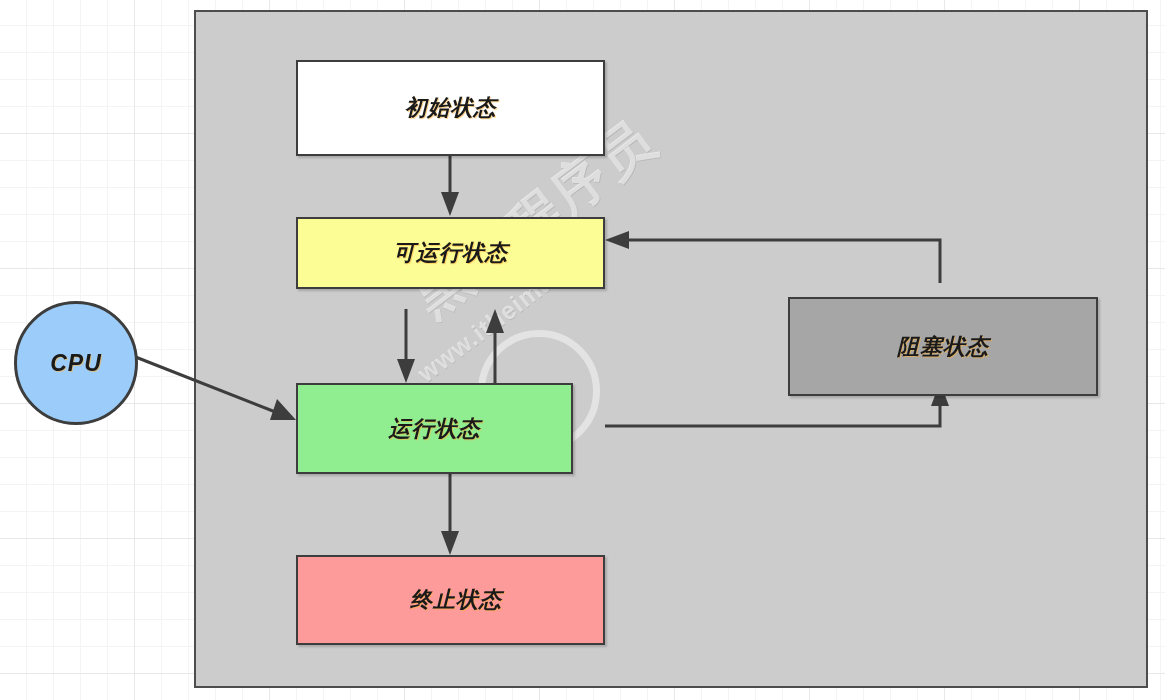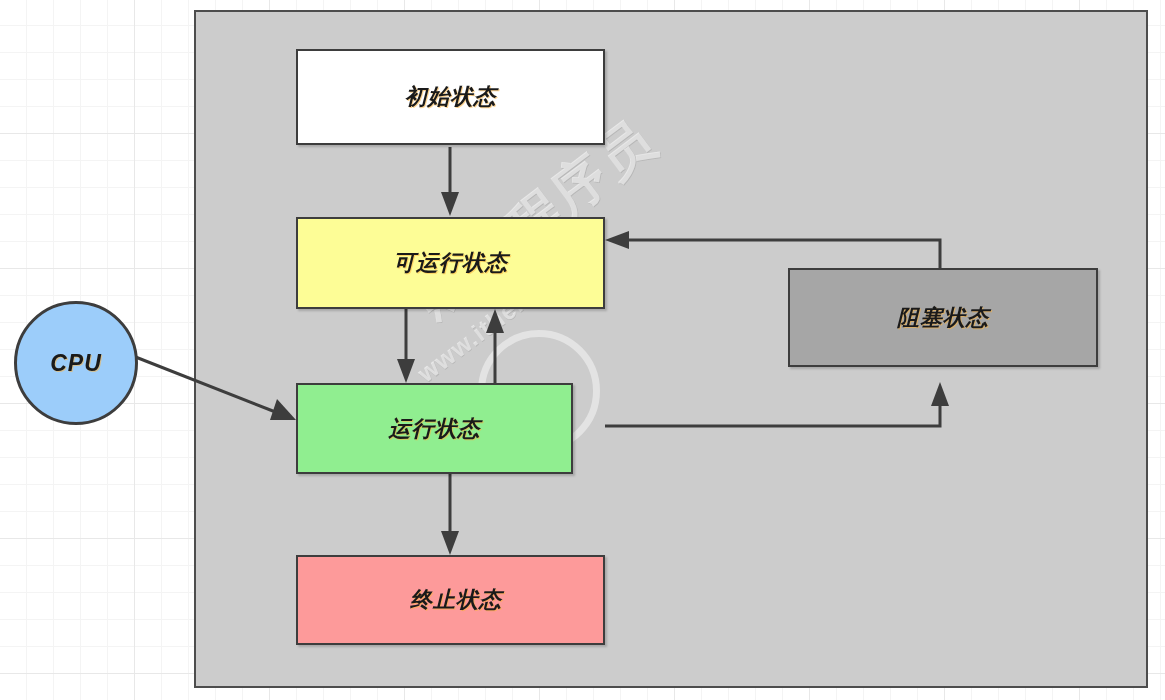--- a/index.html
+++ b/index.html
@@ -91,25 +91,25 @@
   }
   .node-label {
     font-size: 22px;
     font-weight: bold;
     font-style: italic;
     color: #1a1a1a;
     text-shadow: 1px 1px 0 rgba(255,180,60,0.55);
     letter-spacing: 1px;
     white-space: nowrap;
   }
-  #node-initial   { left: 296px; top: 49px;  width: 309px; height: 96px;  background: #ffffff; }
-  #node-runnable  { left: 296px; top: 217px; width: 309px; height: 92px;  background: #fdfd96; text-align: right; }
+  #node-initial   { left: 296px; top: 60px;  width: 309px; height: 96px;  background: #ffffff; }
+  #node-runnable  { left: 296px; top: 217px; width: 309px; height: 72px;  background: #fdfd96; text-align: right; }
   #node-running   { left: 296px; top: 383px; width: 277px; height: 91px;  background: #90ee90; }
   #node-terminated{ left: 296px; top: 555px; width: 309px; height: 90px;  background: #fd9a9a; padding-left: 11px; }
-  #node-blocked   { left: 788px; top: 268px; width: 310px; height: 99px;  background: #a6a6a6; }
+  #node-blocked   { left: 788px; top: 297px; width: 310px; height: 99px;  background: #a6a6a6; }
 
   
   #node-cpu {
     position: absolute;
     left: 14px;
     top: 301px;
     width: 124px;
     height: 124px;
     border-radius: 50%;
     background: #9ccdfa;

